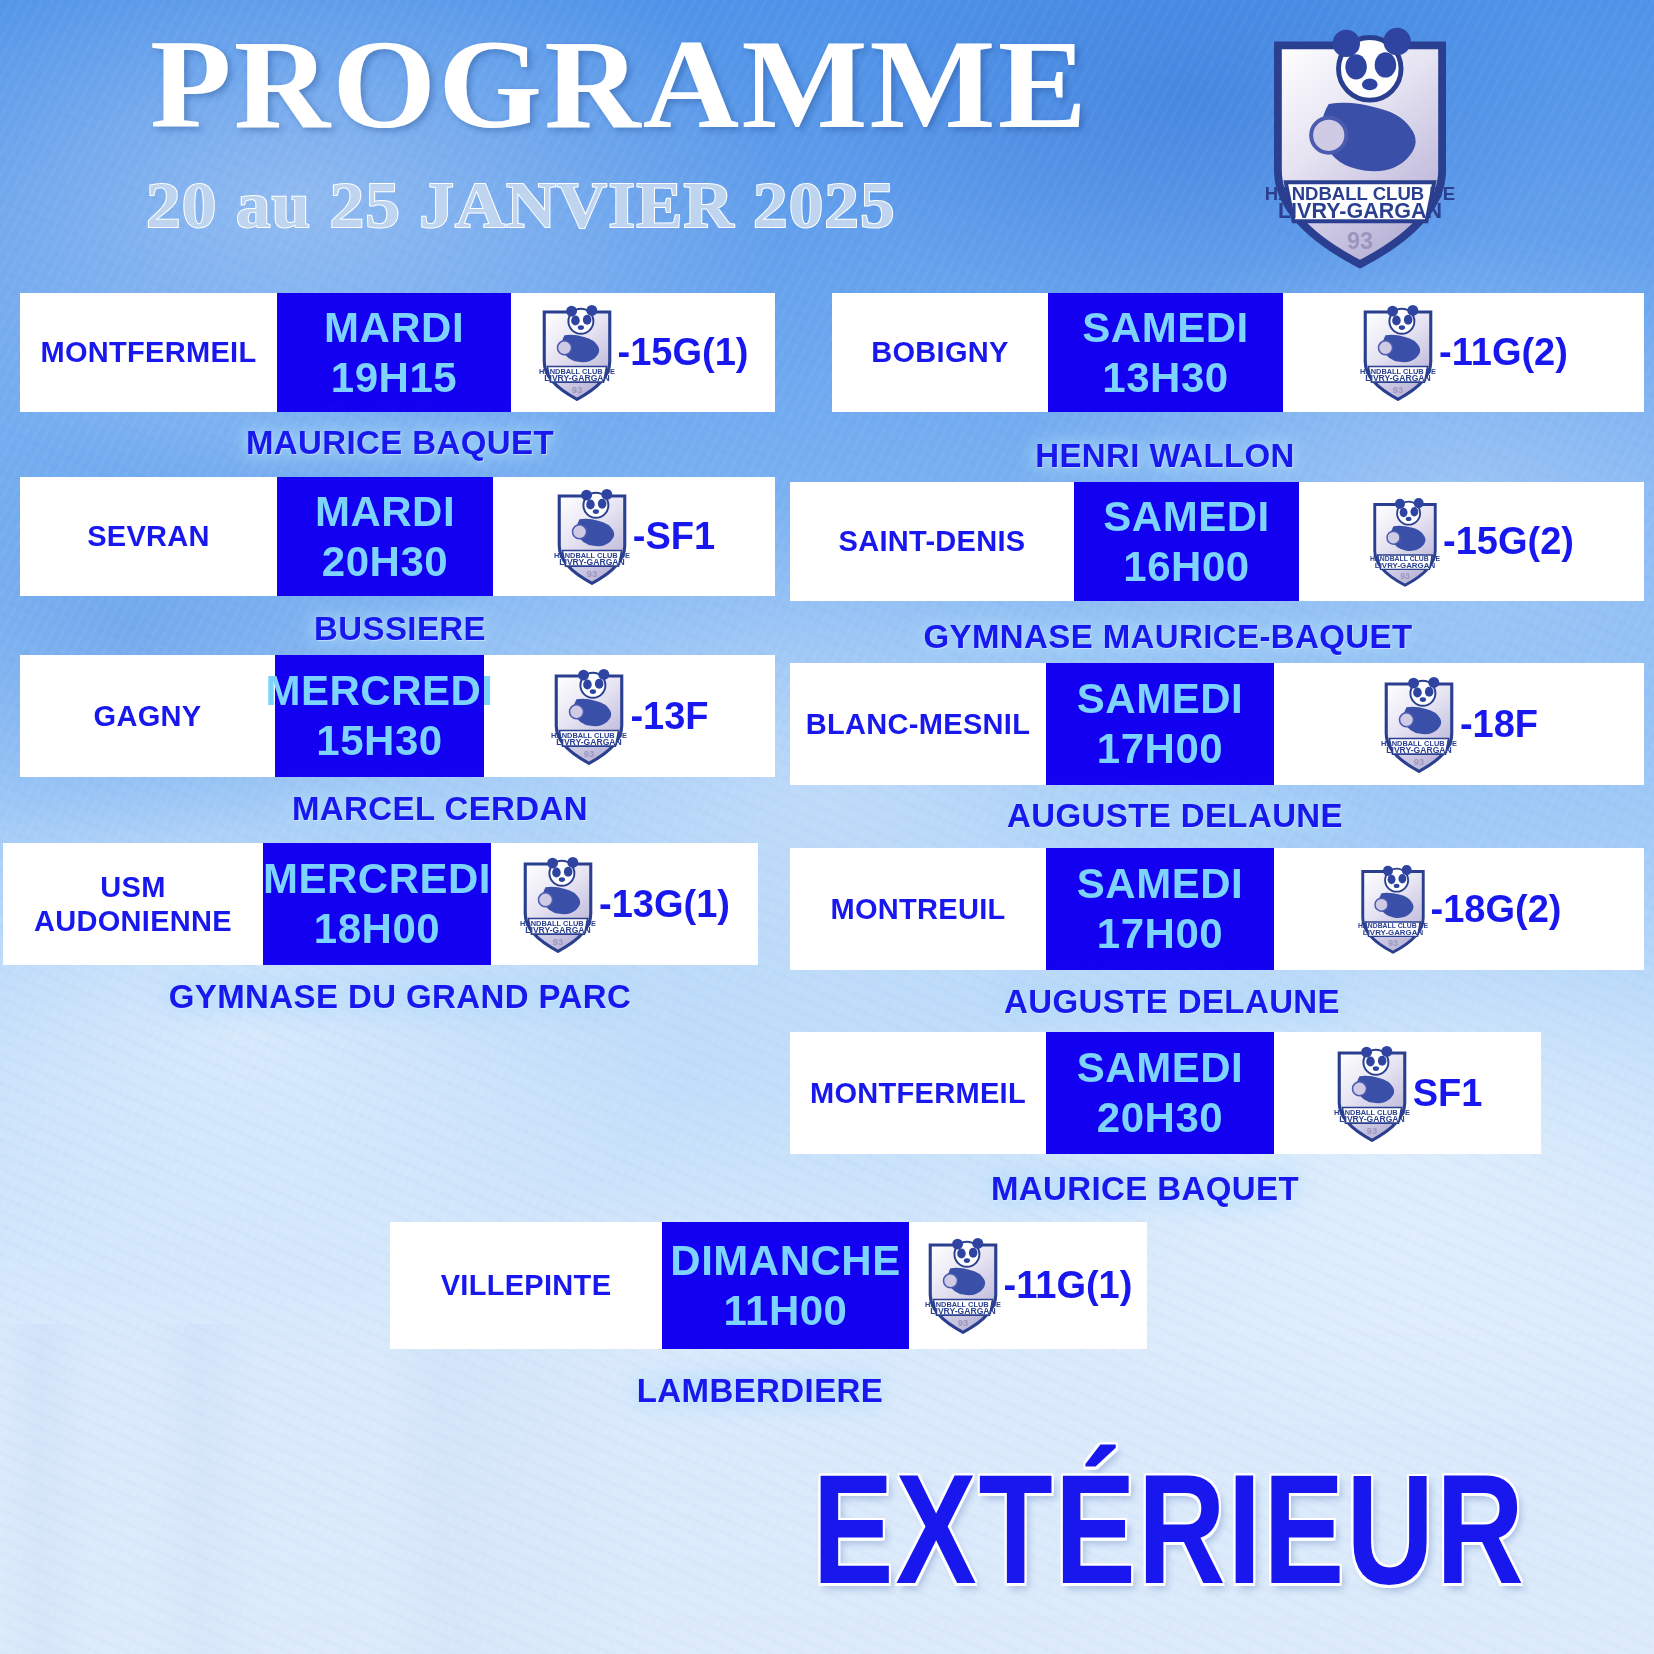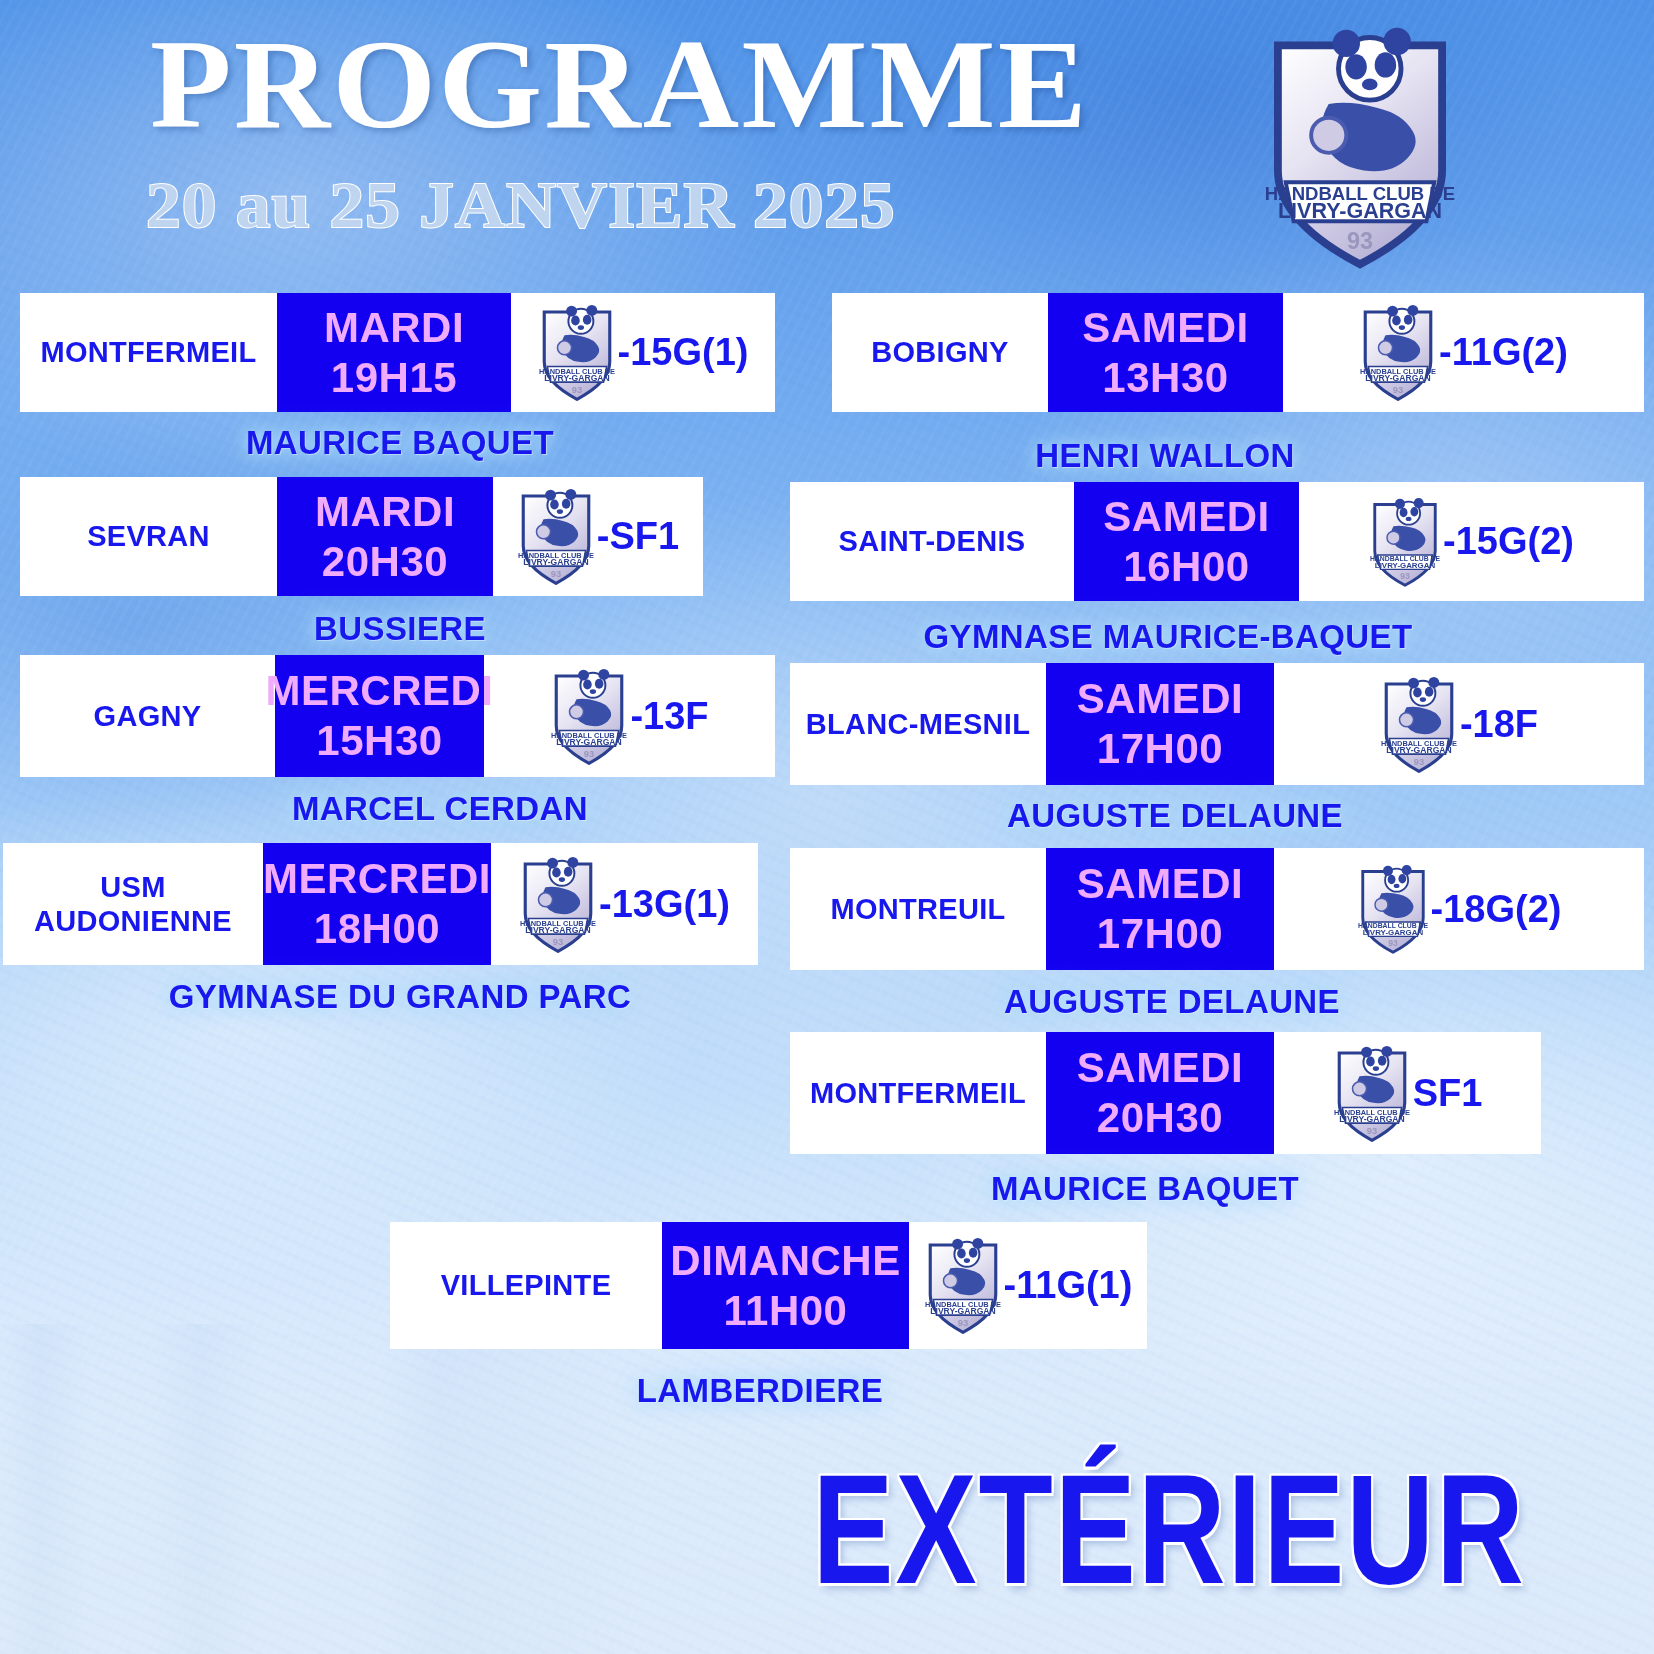--- a/index.html
+++ b/index.html
@@ -122,21 +122,21 @@
     color: #1717ee;
     font-weight: bold;
     font-size: 29px;
     line-height: 1.18;
     letter-spacing: .3px;
     padding: 0 6px;
     text-shadow: 1px 1px 0 rgba(255,255,255,.6);
   }
   .card .when {
     background: #1300f0;
-    color: #f0abfc;
+    color: #7dd3fc;
     display: flex;
     flex-direction: column;
     align-items: center;
     justify-content: center;
     font-weight: bold;
     line-height: 1.18;
     padding: 0 8px;
   }
   .card .when .day   { font-size: 42px; letter-spacing: .5px; }
   .card .when .time  { font-size: 42px; letter-spacing: .5px; }
@@ -266,21 +266,21 @@
     <path d="M12 84 H88 L84 104 H16 Z" fill="#ffffff" stroke="#2a3f8f" stroke-width="2"></path>
     <text x="50" y="93" text-anchor="middle" font-family="Liberation Sans, sans-serif" font-size="9.5" font-weight="bold" fill="#2a3f8f">HANDBALL CLUB DE</text>
     <text x="50" y="102.5" text-anchor="middle" font-family="Liberation Sans, sans-serif" font-size="11" font-weight="bold" fill="#2a3f8f">LIVRY-GARGAN</text>
     <text x="50" y="118" text-anchor="middle" font-family="Liberation Sans, sans-serif" font-size="12" font-weight="bold" fill="#9a96bd">93</text>
   </svg>
         </span>
         <span class="category" style="font-size:38px">-15G(1)</span>
       </div>
     </div>
     <div class="venue" style="left: 0px; width: 800px; top: 424px;">MAURICE BAQUET</div>
-    <div class="card" style="left: 20px; top: 477px; width: 683px; height: 119px;">
+    <div class="card" style="left: 20px; top: 477px; width: 755px; height: 119px;">
       <div class="opponent" style="width:257px">SEVRAN</div>
       <div class="when" style="width:216px">
         <span class="day">MARDI</span>
         <span class="time">20H30</span>
       </div>
       <div class="teamwrap">
         <span class="crestbox">
   <svg class="crest" viewBox="0 0 100 132" width="78" height="103" xmlns="http://www.w3.org/2000/svg">
     <defs>
       <linearGradient id="sg1" x1="0" y1="0" x2="0.6" y2="1">

